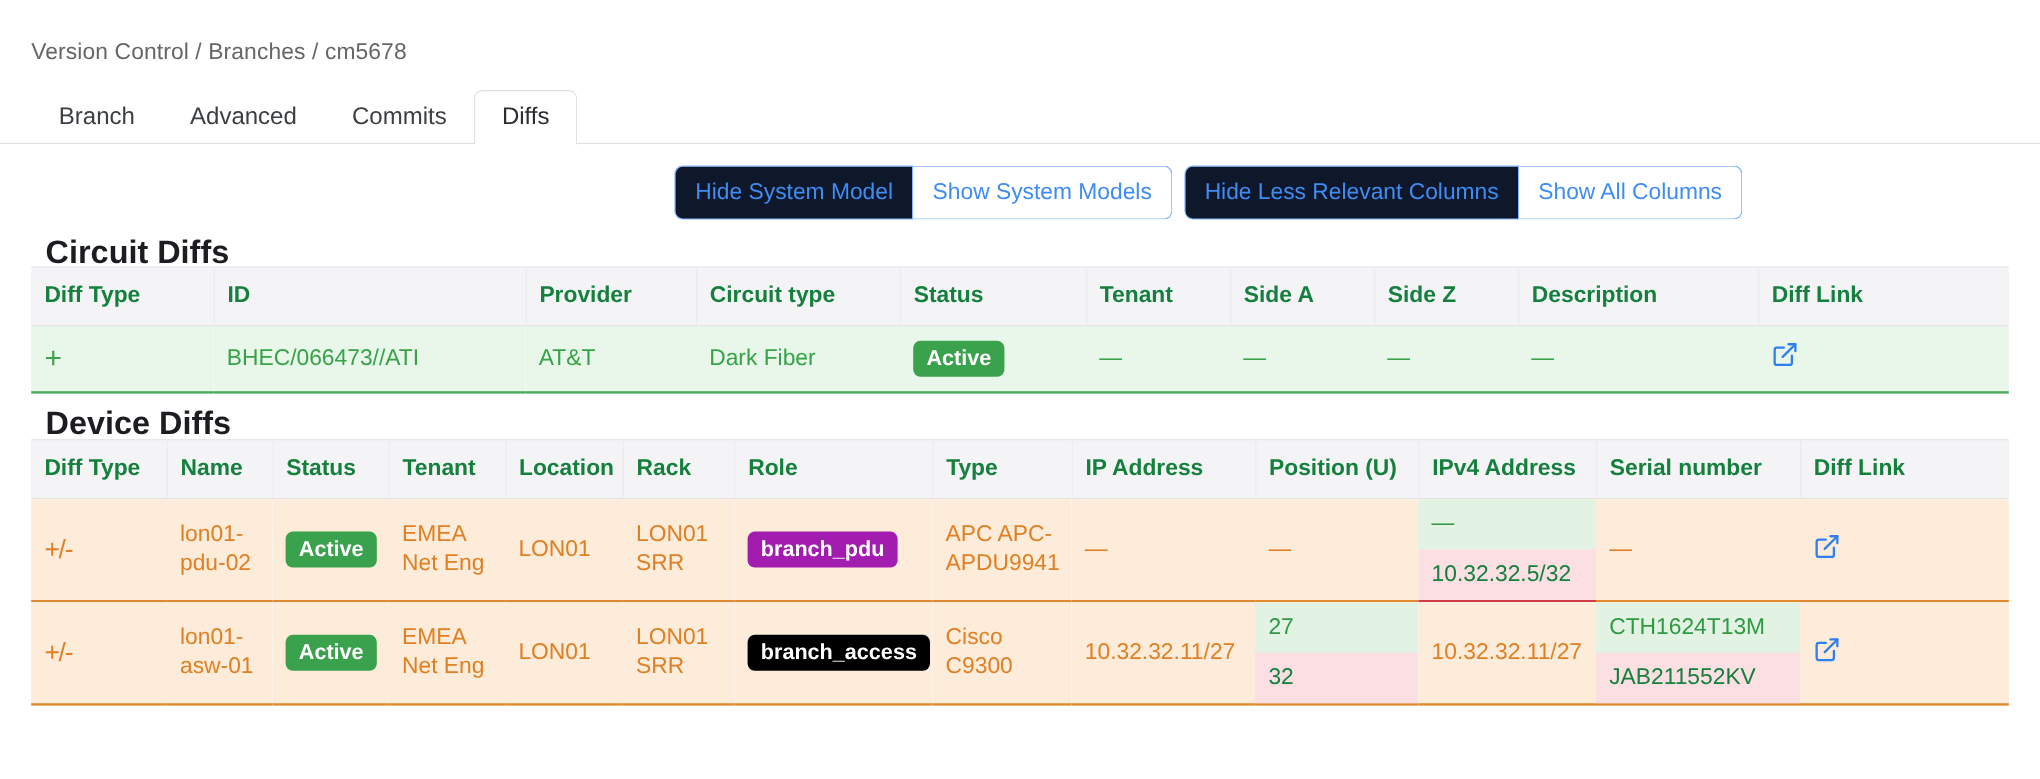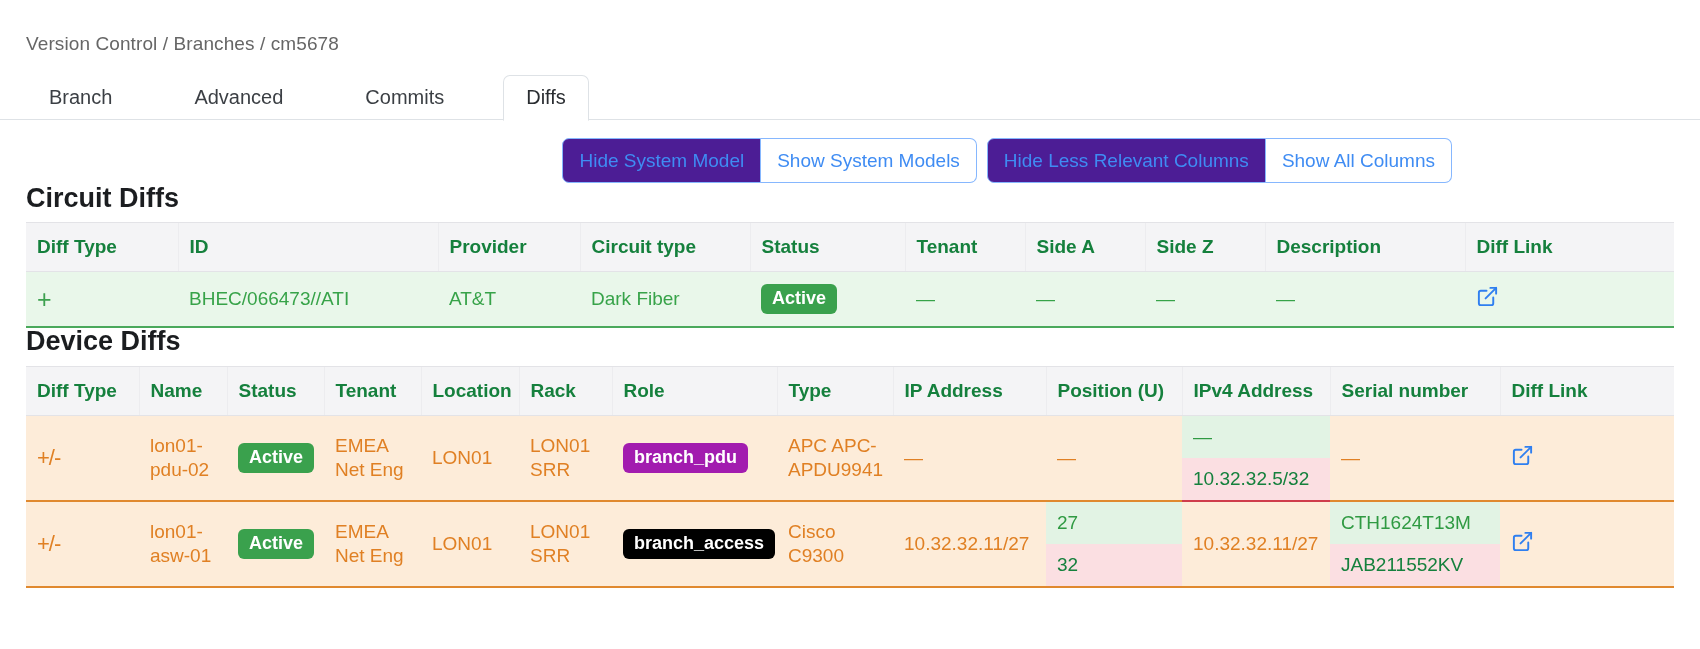--- a/index.html
+++ b/index.html
@@ -17,21 +17,21 @@
     position:absolute;left:26px;top:33px;
     font-size:19px;color:#666;letter-spacing:.1px;
   }
 
   
   .tabbar{
     position:absolute;left:0;top:73px;width:1700px;height:47px;
     border-bottom:1px solid #dee2e6;
     box-sizing:border-box;
   }
-  .tabs{position:absolute;left:26px;top:0;display:flex;align-items:flex-end;height:47px;gap:36px;}
+  .tabs{position:absolute;left:26px;top:0;display:flex;align-items:flex-end;height:47px;}
   .tab{
     font-size:20px;color:#3b3f44;
     padding:10px 22px 11px 22px;
     border:1px solid transparent;
     border-radius:7px 7px 0 0;
     cursor:pointer;line-height:1.15;
     position:relative;top:1px;
     background:transparent;
   }
   .tab.active{
@@ -49,28 +49,28 @@
   .btn{
     font-size:19px;line-height:1;
     color:#3f8cf3;
     background:#ffffff;
     border:1px solid #86b7fe;
     padding:12px 16px;
     cursor:pointer;
     white-space:nowrap;
     font-family:"Liberation Sans", sans-serif;
   }
-  .btn.active{background:#4c1d95;}
+  .btn.active{background:#0f172a;}
   .btn-group .btn:first-child{border-radius:7px 0 0 7px;}
   .btn-group .btn:last-child{border-radius:0 7px 7px 0;border-left:none;}
 
   
   .sect-title{
     font-size:27px;font-weight:bold;color:#1b1d20;
-    margin:0;
+    margin:12px;
   }
   #circuit-title{position:absolute;left:26px;top:183px;}
   #device-title{position:absolute;left:26px;top:326px;}
 
   
   table{border-collapse:collapse;table-layout:fixed;}
   .tbl{position:absolute;left:26px;width:1648px;}
   #circuit-table{top:222px;}
   #device-table{top:366px;}
 

